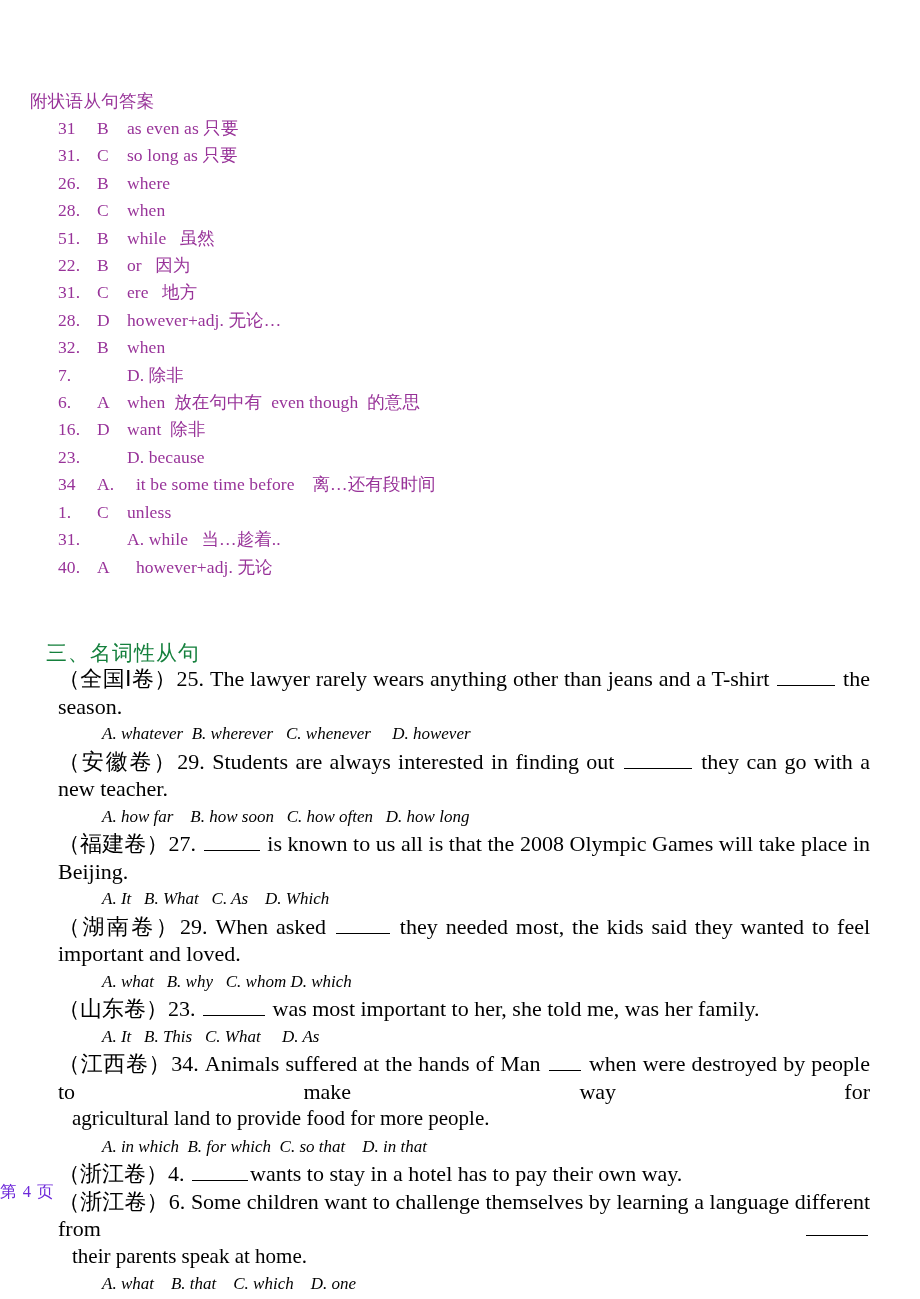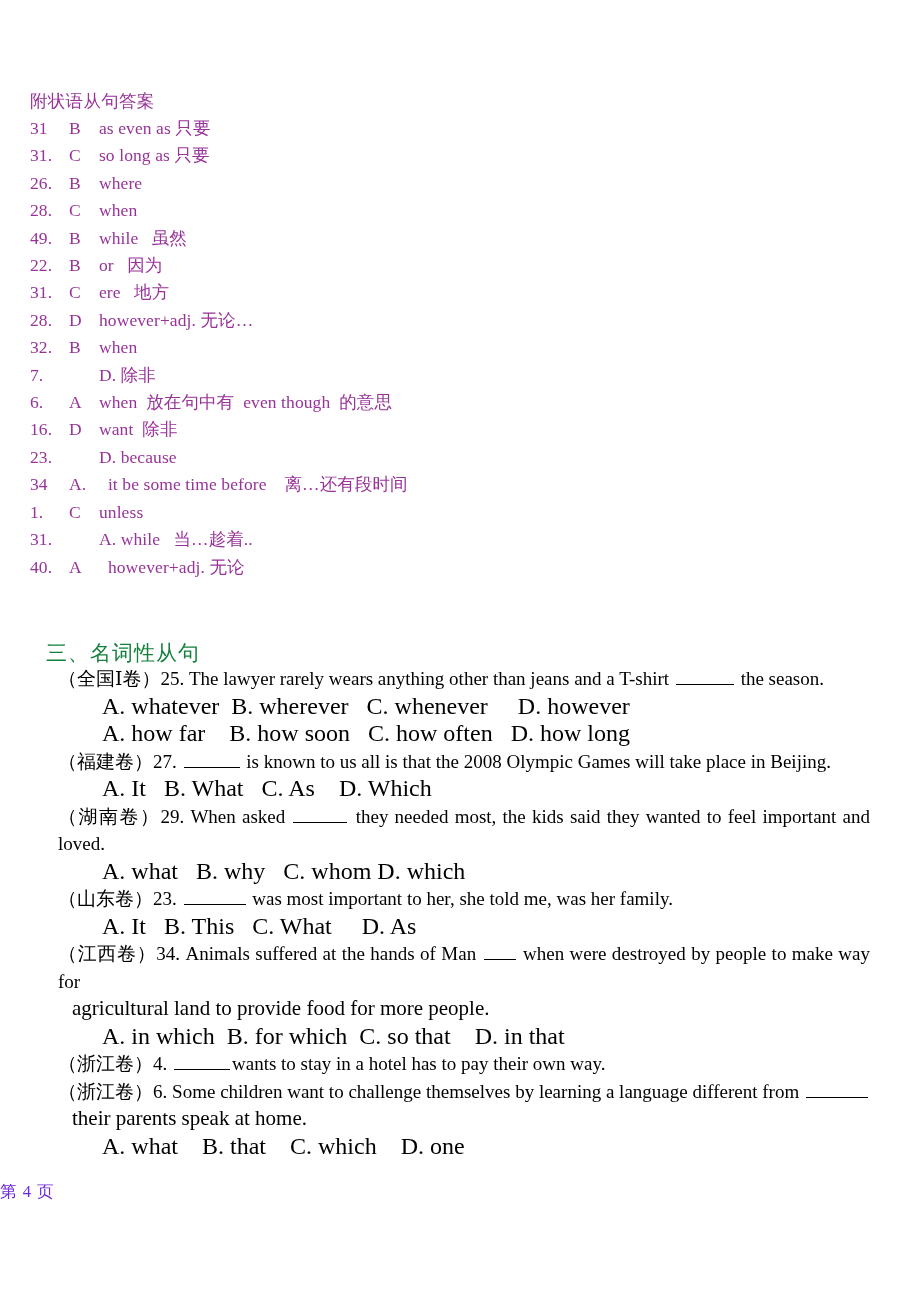--- a/index.html
+++ b/index.html
@@ -40,20 +40,21 @@
   }
   .ans-line {
     font-size: 17.5px;
     line-height: 27.4px;
     white-space: pre;
     letter-spacing: 0.1px;
   }
   .ans-line .num {
     display: inline-block;
     min-width: 30px;
+    margin-left: 28px;
   }
   .ans-line .opt {
     display: inline-block;
     min-width: 30px;
   }
 
   
   .section-heading {
     position: absolute;
     left: 46px;
@@ -69,38 +70,40 @@
     position: absolute;
     left: 58px;
     top: 665px;
     width: 812px;
     color: #000;
   }
   .q-block {
     margin: 0 0 0 0;
   }
   .q-stem {
-    font-size: 19px;
+    font-size: 22px;
     line-height: 27.5px;
     text-align: justify;
     text-justify: inter-word;
+    font-family: Liberation Serif, serif;
   }
   .q-stem.justify {
     text-align-last: justify;
   }
   .q-cont {
     font-size: 21px;
     line-height: 27.5px;
     padding-left: 14px;
   }
   .q-opts {
-    font-size: 24px;
+    font-size: 17px;
     line-height: 27.5px;
     padding-left: 44px;
     white-space: pre;
+    font-style: italic;
   }
   .blank {
     display: inline-block;
     border-bottom: 1px solid #000;
     vertical-align: baseline;
     margin: 0 2px;
   }
   .src {
     letter-spacing: 0;
   }
@@ -123,21 +126,21 @@
 
 <div class="page">
 
   <div class="answers">
     <div class="answers-title">附状语从句答案</div>
     <div id="answers-list">
         <div class="ans-line"><span class="num">31</span>  <span class="opt">B</span><span>as even as 只要</span></div>
         <div class="ans-line"><span class="num">31.</span>  <span class="opt">C</span><span>so long as 只要</span></div>
         <div class="ans-line"><span class="num">26.</span>  <span class="opt">B</span><span>where</span></div>
         <div class="ans-line"><span class="num">28.</span>  <span class="opt">C</span><span>when</span></div>
-        <div class="ans-line"><span class="num">49.</span>  <span class="opt">B</span><span>while   虽然</span></div>
+        <div class="ans-line"><span class="num">51.</span>  <span class="opt">B</span><span>while   虽然</span></div>
         <div class="ans-line"><span class="num">22.</span>  <span class="opt">B</span><span>or   因为</span></div>
         <div class="ans-line"><span class="num">31.</span>  <span class="opt">C</span><span>ere   地方</span></div>
         <div class="ans-line"><span class="num">28.</span>  <span class="opt">D</span><span>however+adj. 无论…</span></div>
         <div class="ans-line"><span class="num">32.</span>  <span class="opt">B</span><span>when</span></div>
         <div class="ans-line"><span class="num">7.</span>  <span class="opt"></span><span>D. 除非</span></div>
         <div class="ans-line"><span class="num">6.</span>  <span class="opt">A</span><span>when  放在句中有  even though  的意思</span></div>
         <div class="ans-line"><span class="num">16.</span>  <span class="opt">D</span><span>want  除非</span></div>
         <div class="ans-line"><span class="num">23.</span>  <span class="opt"></span><span>D. because</span></div>
         <div class="ans-line"><span class="num">34</span>  <span class="opt">A.</span><span>  it be some time before    离…还有段时间</span></div>
         <div class="ans-line"><span class="num">1.</span>  <span class="opt">C</span><span>unless</span></div>
@@ -147,20 +150,21 @@
   </div>
 
   <div class="section-heading">三、名词性从句</div>
 
   <div class="questions" id="questions-list">
       <div class="q-block">
         <div class="q-stem"><span class="src">（全国Ⅰ卷）</span><span>25.</span> <span>The lawyer rarely wears anything other than jeans and a T-shirt </span><span class="blank" style="width: 58px;"></span><span> the season.</span></div>
         <div class="q-opts">A. whatever  B. wherever   C. whenever     D. however</div>
       </div>
       <div class="q-block">
+        <div class="q-stem"><span class="src">（安徽卷）</span><span>29.</span> <span>Students are always interested in finding out </span><span class="blank" style="width: 68px;"></span><span> they can go with a new teacher.</span></div>
         <div class="q-opts">A. how far    B. how soon   C. how often   D. how long</div>
       </div>
       <div class="q-block">
         <div class="q-stem"><span class="src">（福建卷）</span><span>27.</span> <span class="blank" style="width: 56px;"></span><span> is known to us all is that the 2008 Olympic Games will take place in Beijing.</span></div>
         <div class="q-opts">A. It   B. What   C. As    D. Which</div>
       </div>
       <div class="q-block">
         <div class="q-stem"><span class="src">（湖南卷）</span><span>29.</span> <span>When asked </span><span class="blank" style="width: 54px;"></span><span> they needed most, the kids said they wanted to feel important and loved.</span></div>
         <div class="q-opts">A. what   B. why   C. whom D. which</div>
       </div>

